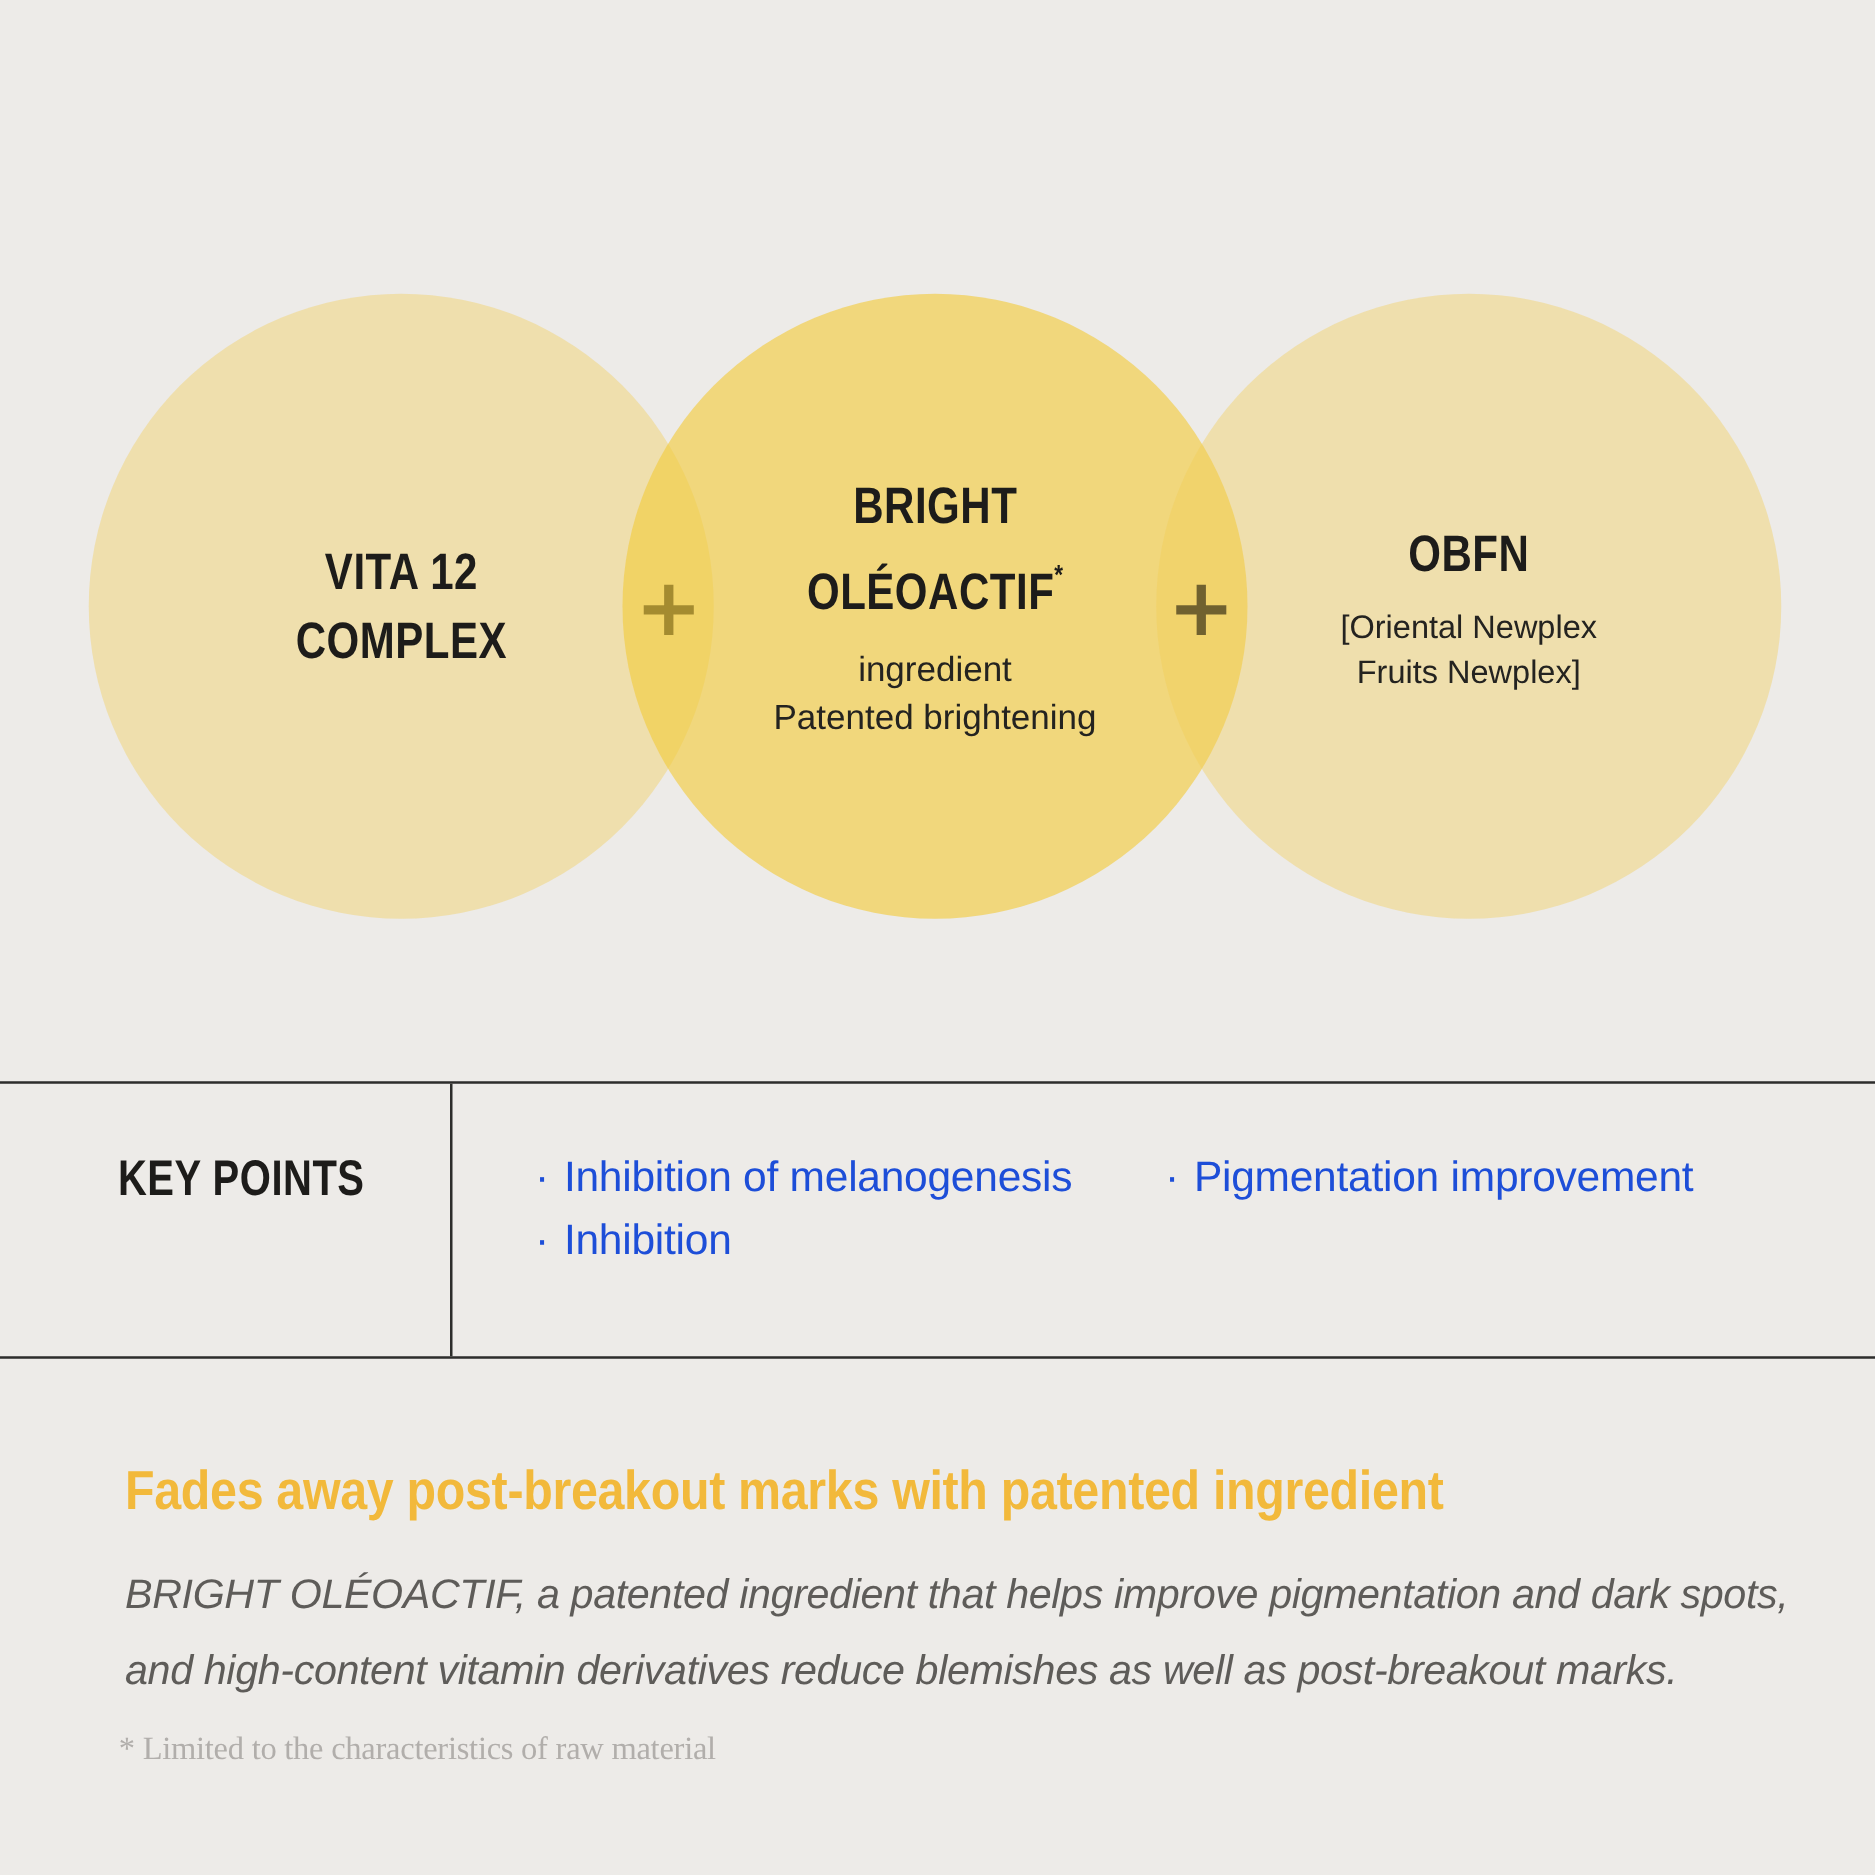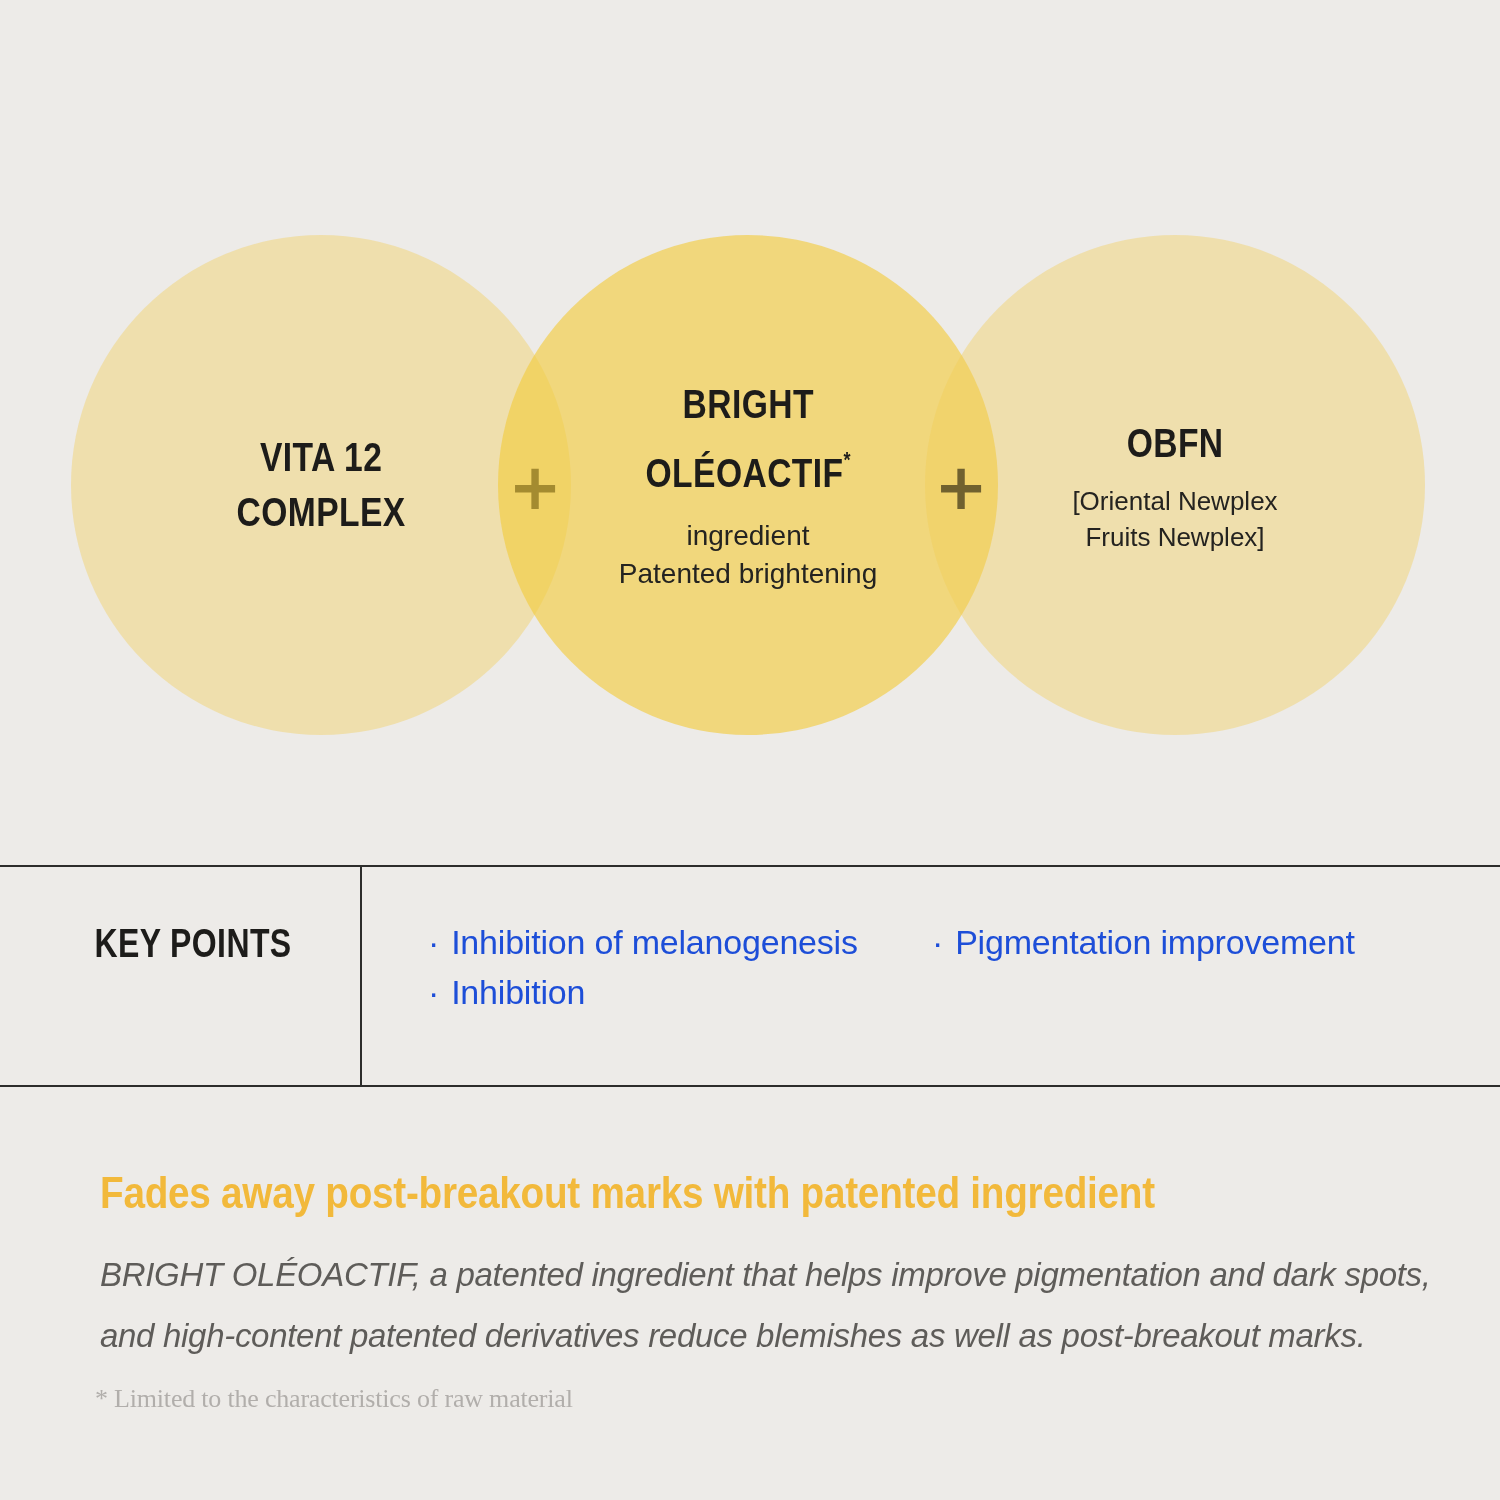--- a/index.html
+++ b/index.html
@@ -194,18 +194,18 @@
 
     <div class="kp-col kp-col-2">
       <div class="kp-item"><span class="bullet">·</span><span>Pigmentation improvement</span></div>
     </div>
   </div>
 
   <div class="desc-headline">Fades away post-breakout marks with patented ingredient</div>
 
   <div class="desc-body">
     <div>BRIGHT OLÉOACTIF, a patented ingredient that helps improve pigmentation and dark spots,</div>
-    <div>and high-content patented derivatives reduce blemishes as well as post-breakout marks.</div>
+    <div>and high-content vitamin derivatives reduce blemishes as well as post-breakout marks.</div>
   </div>
 
   <div class="footnote">* Limited to the characteristics of raw material</div>
 
 </div>
 
 </body></html>

